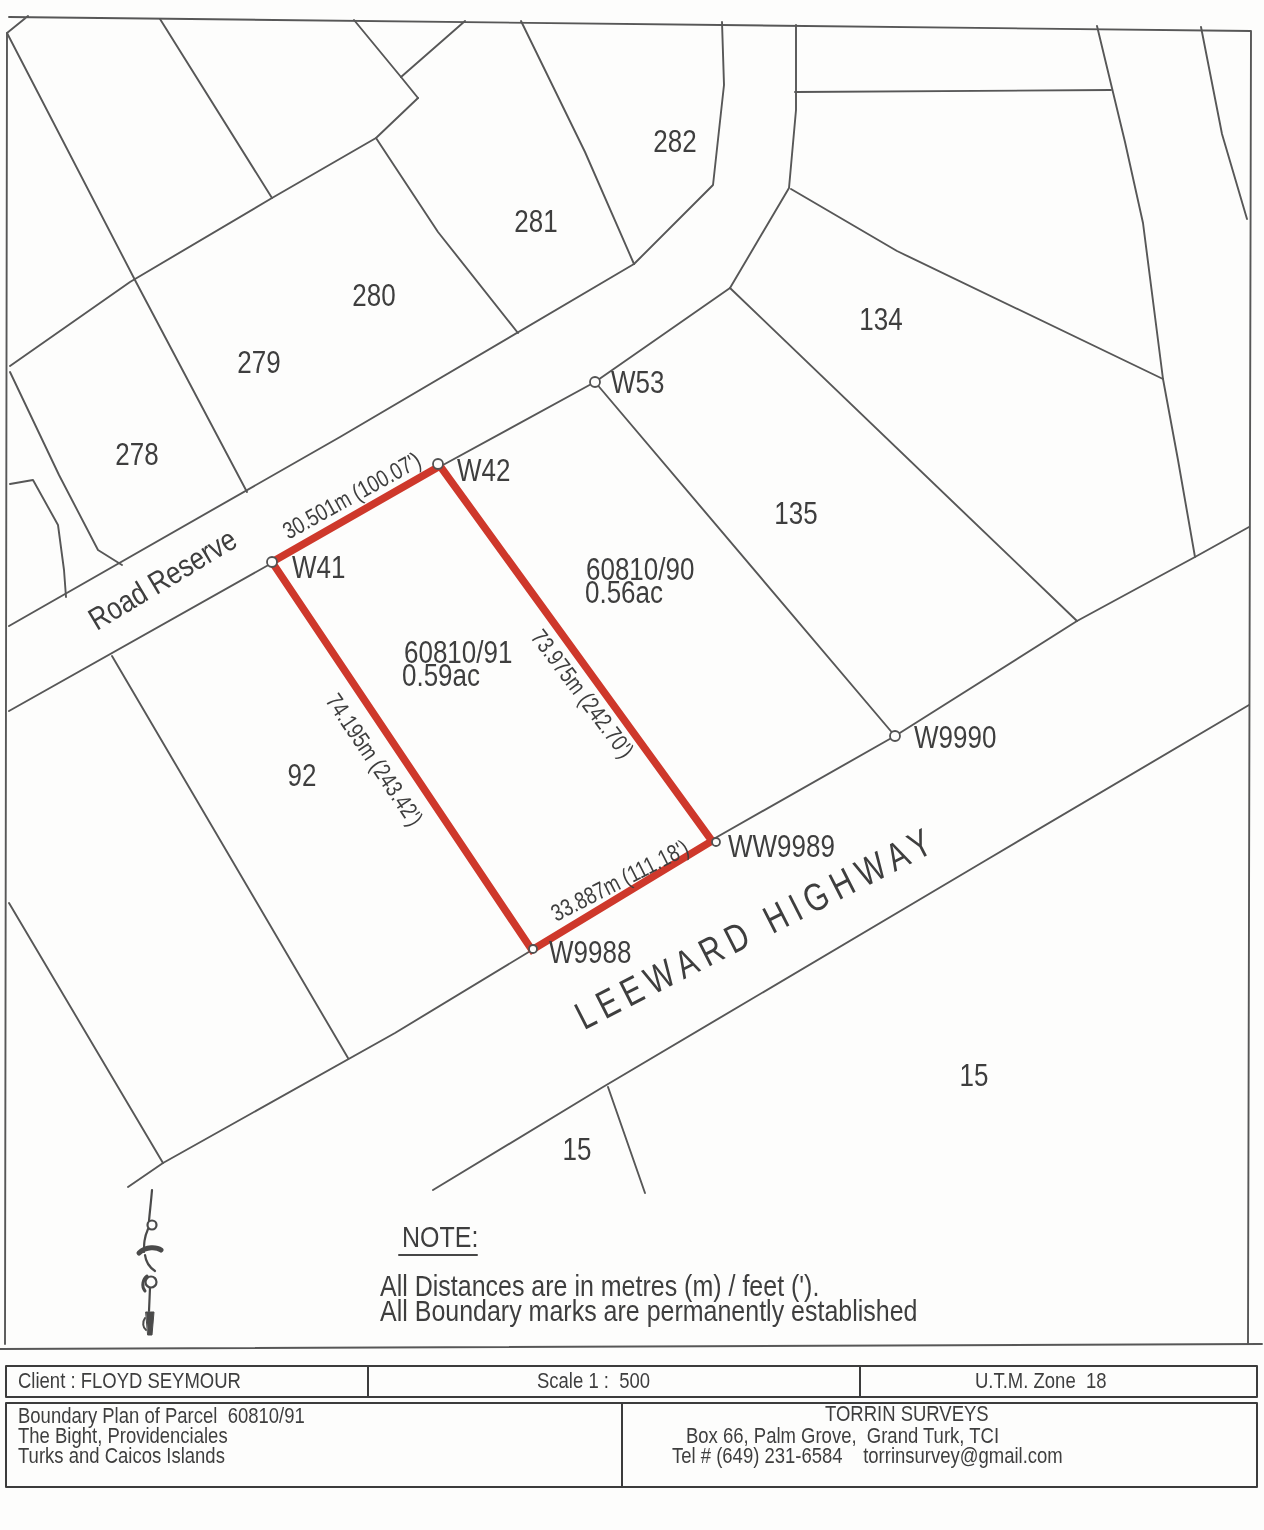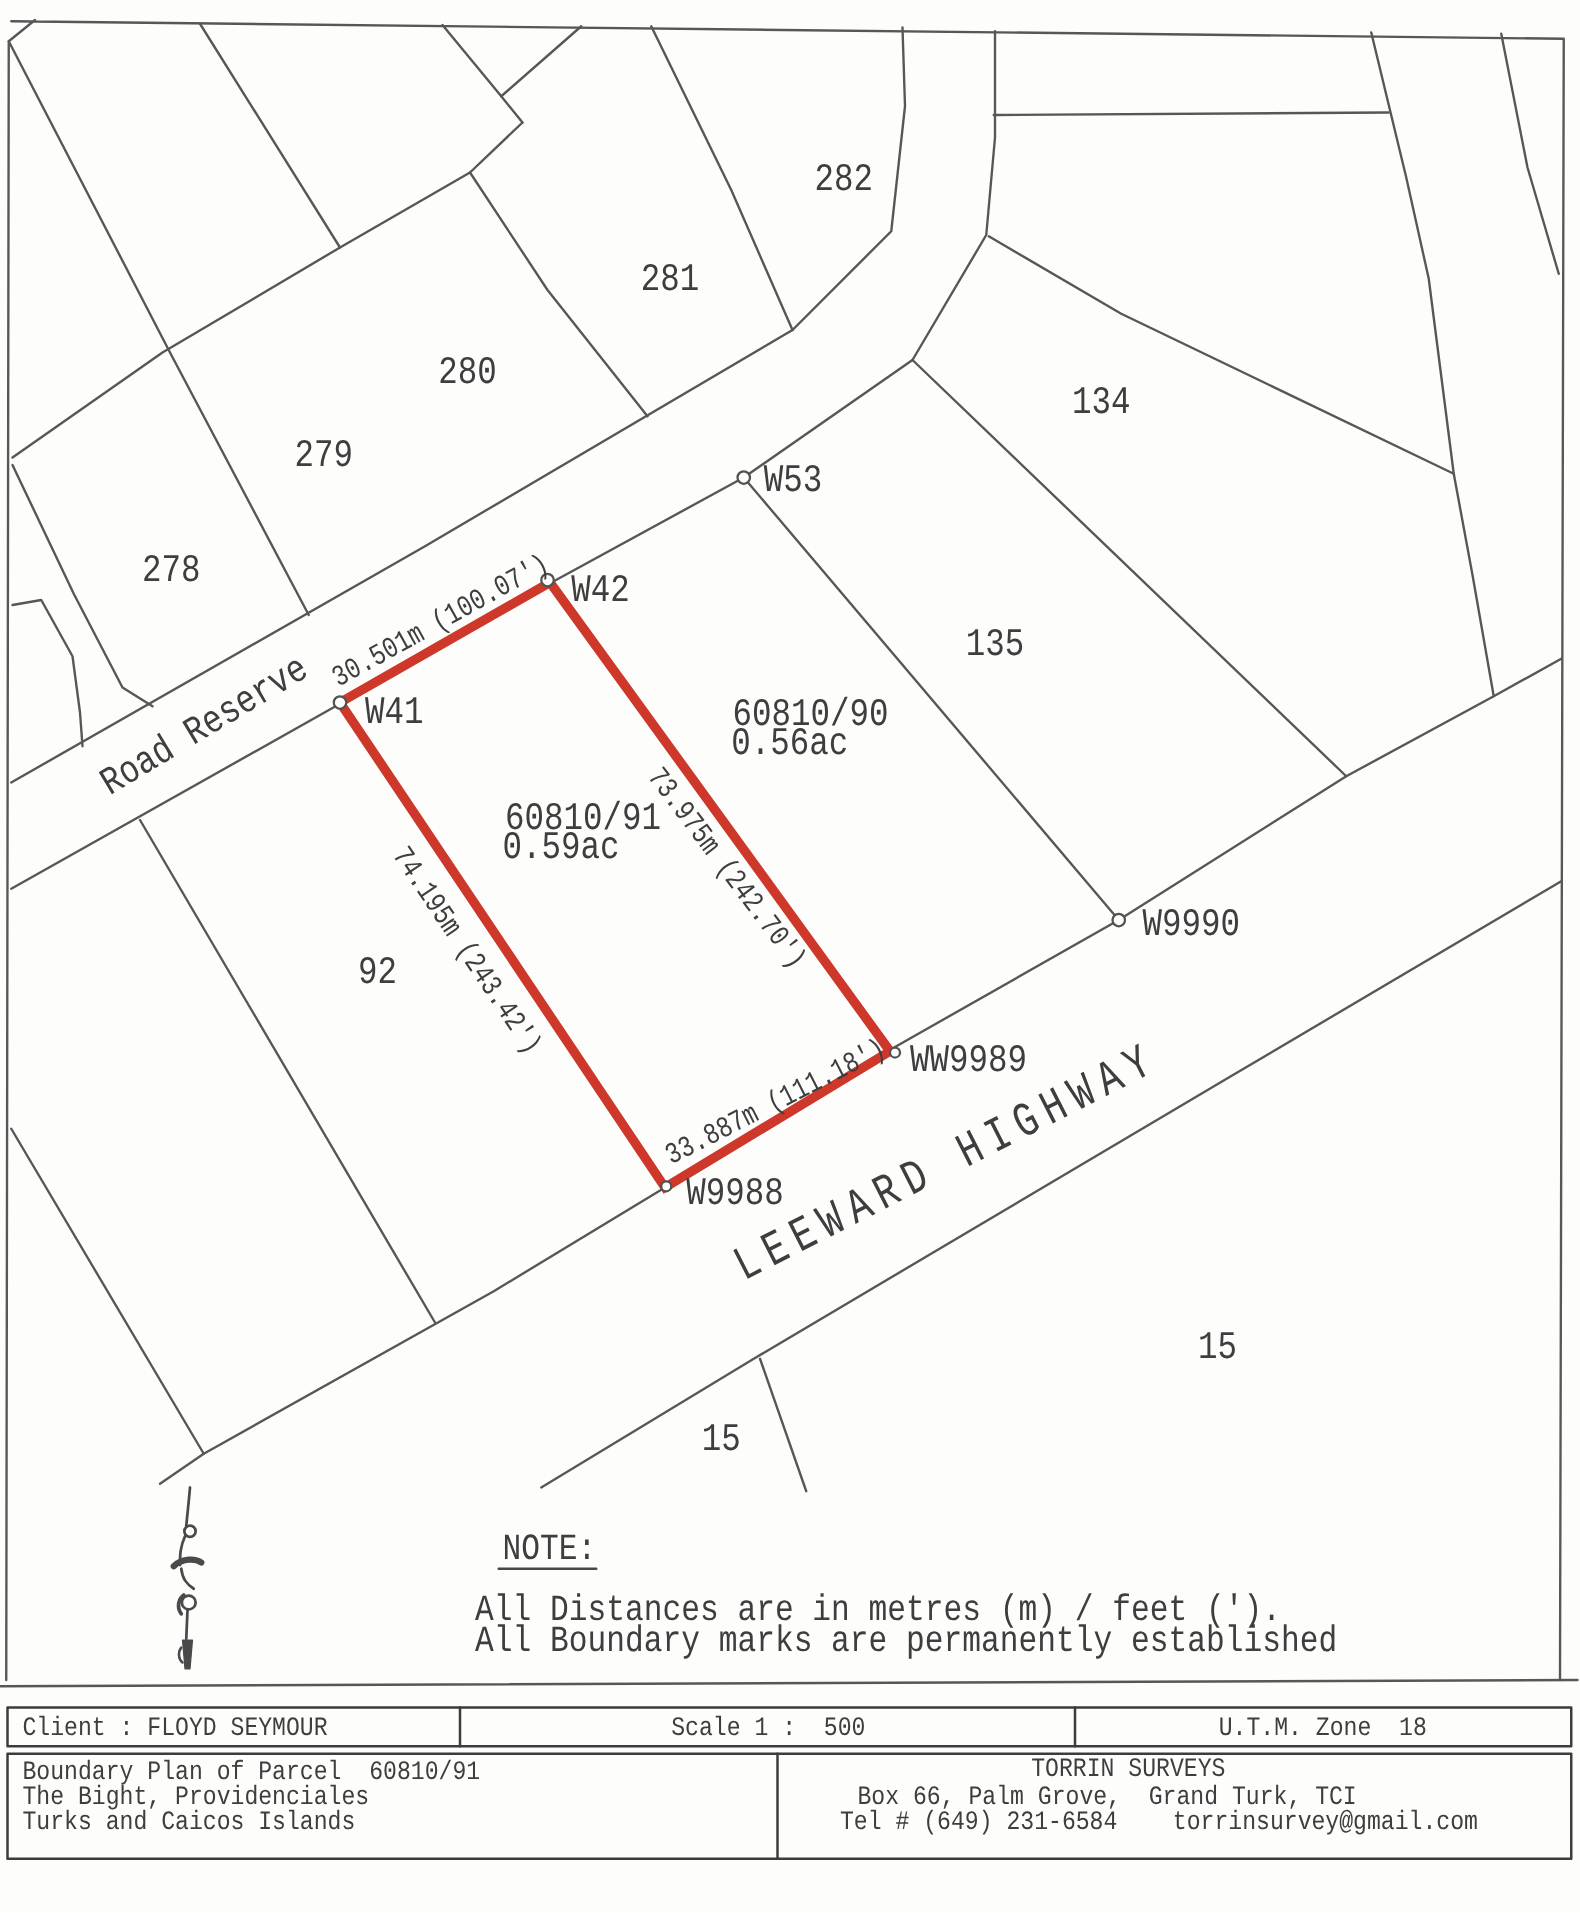--- a/index.html
+++ b/index.html
@@ -1,17 +1,17 @@
 <!DOCTYPE html>
 <html><head>
 <meta charset="utf-8">
 <style>
   html,body{margin:0;padding:0;background:#ffffff;}
   .page{position:relative;width:1264px;height:1530px;background:#fdfdfc;overflow:hidden;
-        font-family:Liberation Mono, monospace;}
+        font-family:Liberation Sans, sans-serif;}
   svg text{fill:#3e3e3e;}
   svg{filter:blur(0.35px);}
 </style>
 </head>
 <body>
 <div class="page">
 <svg width="1264" height="1530" viewBox="0 0 1264 1530" fill="none" stroke-linecap="round" stroke-linejoin="round">
 <g stroke="#575757" stroke-width="1.9">
 
 <path d="M28,16 L7,33 M9,17 L1251,31 L1248,1344 M7,33 L5,1344"></path>

